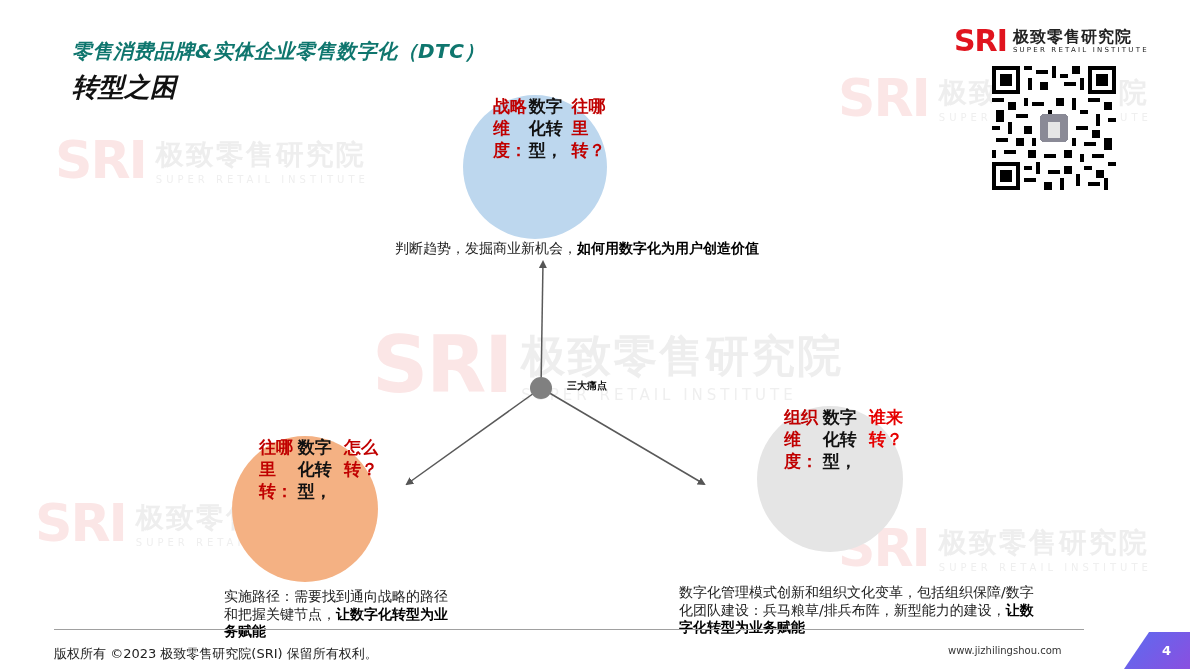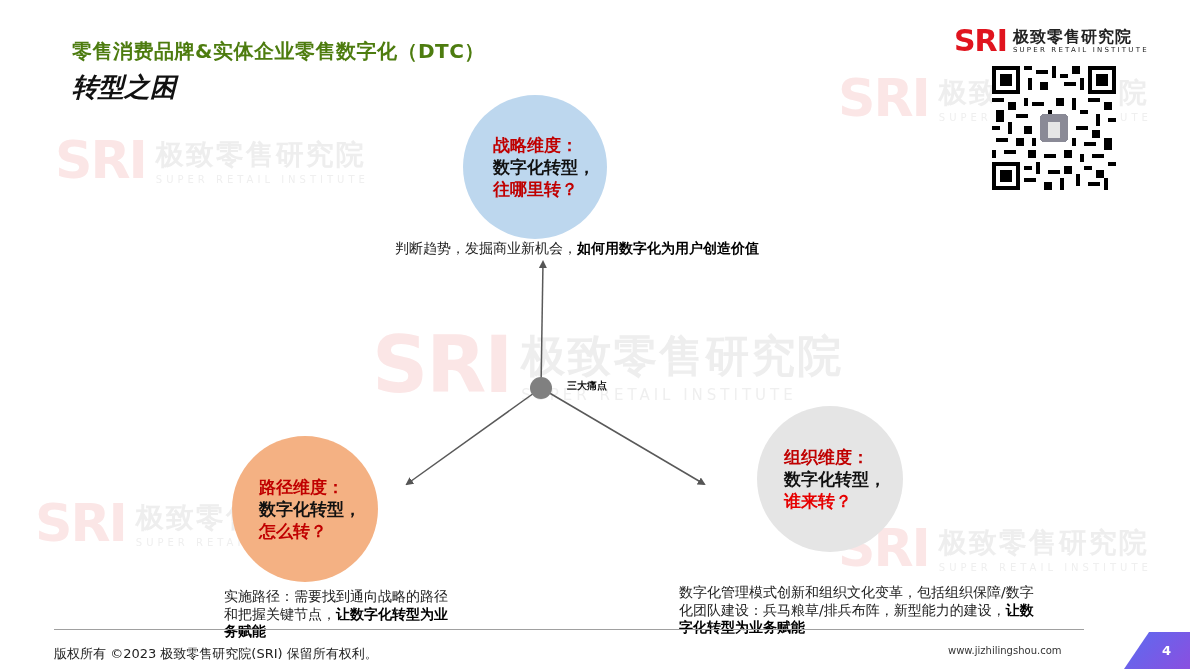--- a/index.html
+++ b/index.html
@@ -1,22 +1,23 @@
 <!DOCTYPE html>
 <html><head>
 <meta charset="utf-8">
 <style>
   * { margin: 0; padding: 0; box-sizing: border-box; }
   html, body { width: 1190px; height: 669px; overflow: hidden; background: #ffffff; }
   body { position: relative; font-family: "DejaVu Sans", "Liberation Sans", sans-serif; }
 
   .title-line1 {
     position: absolute; left: 72px; top: 38px;
-    font-size: 20px; font-weight: bold; color: #4d7c0f; letter-spacing: 0.5px;
+    font-size: 20px; font-weight: bold; color: #0f766e; letter-spacing: 0.5px;
     font-family: "DejaVu Sans", sans-serif;
+    font-style: italic;
   }
   .title-line2 {
     position: absolute; left: 72px; top: 70px;
     font-size: 26px; font-weight: bold; font-style: italic; color: #111111;
     font-family: "DejaVu Sans", sans-serif;
   }
 
   
   .wm { position: absolute; display: flex; align-items: center; opacity: 1; pointer-events: none; }
   .wm .wm-sri { font-family: "DejaVu Sans", sans-serif; font-weight: bold; color: #fbe6e6; letter-spacing: -2px; }
@@ -59,21 +60,21 @@
   .logo-cn { font-size: 16px; font-weight: bold; color: #222; letter-spacing: 1px; line-height: 1.1; }
   .logo-en { font-size: 7px; color: #222; letter-spacing: 2.2px; }
 
   
   .qr { position: absolute; left: 992px; top: 66px; width: 124px; height: 124px; background: #fff; }
   .qr svg { display: block; }
 
   
   .circle {
     position: absolute; border-radius: 50%;
-    display: flex; flex-direction: column; justify-content: center; align-items: flex-start;
+    display: flex; flex-direction: row; justify-content: center; align-items: flex-start;
     font-weight: bold; font-size: 17px; line-height: 1.3;
     font-family: "DejaVu Sans", sans-serif;
   }
   .circle .c-red { color: #c00000; }
   .circle .c-black { color: #111; }
   .circle .c-bright { color: #e60000; }
   .c-top { left: 463px; top: 95px; width: 144px; height: 144px; background: #bdd7ee; padding-left: 30px; }
   .c-left { left: 232px; top: 436px; width: 146px; height: 146px; background: #f4b183; padding-left: 27px; }
   .c-right { left: 757px; top: 406px; width: 146px; height: 146px; background: #e5e5e5; padding-left: 27px; }
 
@@ -236,21 +237,21 @@
 </svg>
 
 <div class="center-label">三大痛点</div>
 
 <div class="circle c-top">
   <span class="c-red">战略维度：</span>
   <span class="c-black">数字化转型，</span>
   <span class="c-red">往哪里转？</span>
 </div>
 <div class="circle c-left">
-  <span class="c-red">路径维度：</span>
+  <span class="c-red">往哪里转：</span>
   <span class="c-black">数字化转型，</span>
   <span class="c-red">怎么转？</span>
 </div>
 <div class="circle c-right">
   <span class="c-red">组织维度：</span>
   <span class="c-black">数字化转型，</span>
   <span class="c-bright">谁来转？</span>
 </div>
 
 <div class="desc d-top">

